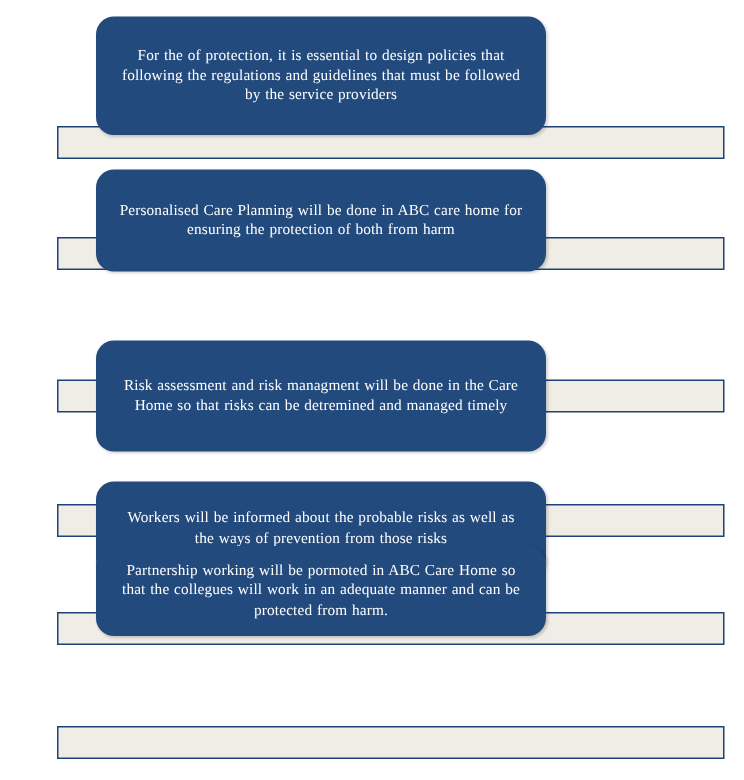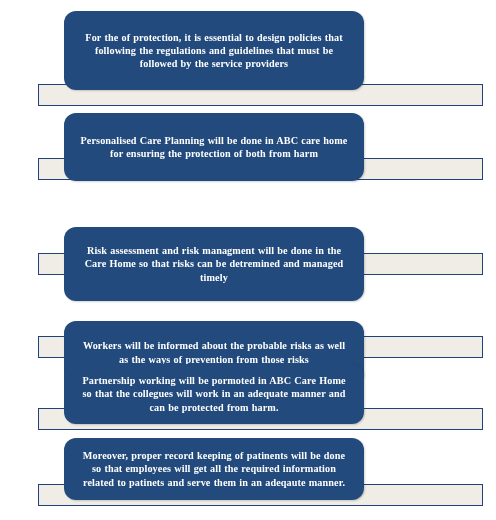--- a/index.html
+++ b/index.html
@@ -12,21 +12,20 @@
     height: 520px;
     font-family: "Liberation Serif", "DejaVu Serif", serif;
     overflow: hidden;
   }
 
   #diagram {
     position: relative;
     width: 496px;
     height: 520px;
     background: #ffffff;
-    font-weight: bold;
   }
 
   
   .banner-bar {
     position: absolute;
     left: 38px;
     width: 445px;
     height: 22px;
     background: #EFEDE5;
     border: 1.5px solid #1F4379;
@@ -103,17 +102,14 @@
   <div class="stage-box" id="box-4">
     <span class="stage-text">Workers will be informed about the probable risks as well as the ways of prevention from those risks</span>
   </div>
 
   <div class="banner-bar" id="bar-5"></div>
   <div class="stage-box" id="box-5">
     <span class="stage-text">Partnership working will be pormoted in ABC Care Home so that the collegues will work in an adequate manner and can be protected from harm.</span>
   </div>
 
   <div class="banner-bar" id="bar-6"></div>
-  <div class="stage-box" id="box-6">
-    <span class="stage-text">Moreover, proper record keeping of patinents will be done so that employees will get all the required information related to patinets and serve them  in an adeqaute manner.</span>
-  </div>
 
 </div>
 
 </body></html>

